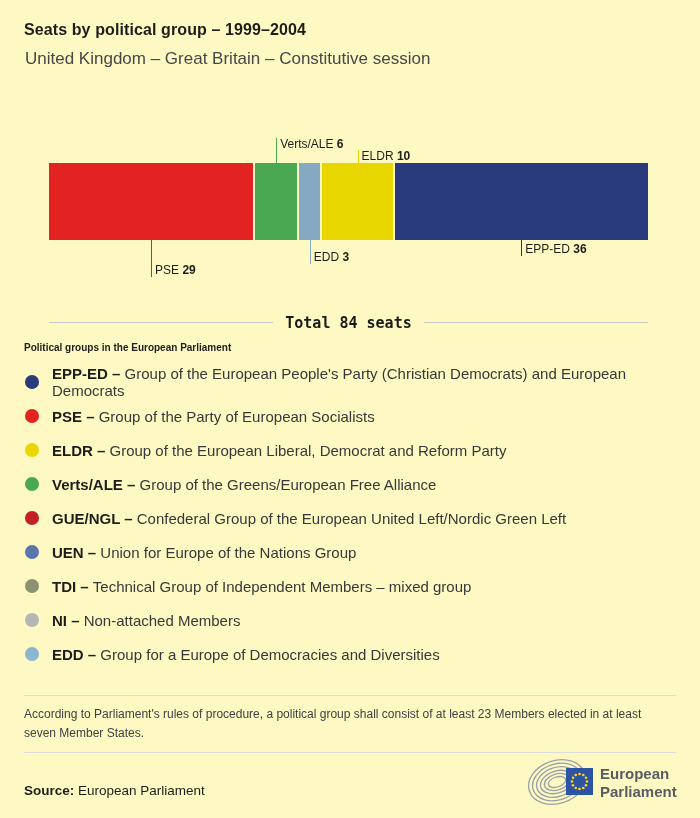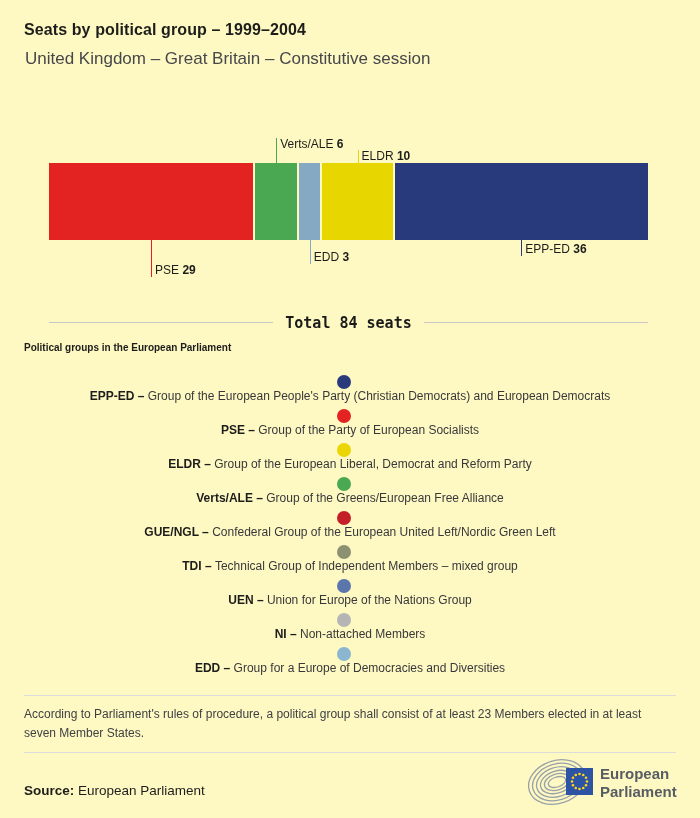--- a/index.html
+++ b/index.html
@@ -16,21 +16,21 @@
   .callout.above{align-items:flex-start;}
   .callout.below{align-items:flex-end;}
   .cl-label b{font-weight:bold;}
 
   .total-row{position:absolute;top:314px;left:49px;width:599px;height:17px;display:flex;align-items:center;}
   .total-row .rule{flex:1;height:1px;background:#c8c8c8;}
   .total-text{padding:0 12px;font-family:"DejaVu Sans Mono","Liberation Mono",monospace;font-weight:bold;font-size:15px;color:#1a1a1a;}
 
   .legend-heading{position:absolute;top:342px;left:24px;margin:0;font-size:10px;font-weight:bold;color:#1d1d1b;}
   .legend{position:absolute;top:375px;left:25px;width:650px;}
-  .lrow{display:flex;align-items:center;height:14px;margin-bottom:20px;font-size:12px;color:#38383a;flex-direction:column;}
+  .lrow{display:flex;align-items:center;height:14px;margin-bottom:20px;font-size:15px;color:#38383a;}
   .dot{width:14px;height:14px;border-radius:50%;margin-right:13px;flex:none;}
   .ltext b{color:#1d1d1b;font-weight:bold;}
 
   .divider{position:absolute;left:24px;width:652px;height:1px;background:#dcdcdc;}
   .div1{top:695px;}
   .div2{top:752px;}
   .note{position:absolute;top:705px;left:24px;width:648px;margin:0;font-size:12px;line-height:19px;color:#3f4044;}
 
   .source-row{position:absolute;top:758px;left:24px;width:654px;height:48px;display:flex;justify-content:space-between;align-items:flex-end;}
   .source{font-size:13.5px;color:#1d1d1b;padding-bottom:8px;}
@@ -92,26 +92,26 @@
       </div>
       <div class="lrow">
         <span class="dot" style="background: rgb(75, 168, 82);"></span>
         <span class="ltext"><b>Verts/ALE – </b>Group of the Greens/European Free Alliance</span>
       </div>
       <div class="lrow">
         <span class="dot" style="background: rgb(196, 31, 38);"></span>
         <span class="ltext"><b>GUE/NGL – </b>Confederal Group of the European United Left/Nordic Green Left</span>
       </div>
       <div class="lrow">
+        <span class="dot" style="background: rgb(91, 118, 173);"></span>
+        <span class="ltext"><b>UEN – </b>Union for Europe of the Nations Group</span>
+      </div>
+      <div class="lrow">
         <span class="dot" style="background: rgb(139, 145, 113);"></span>
         <span class="ltext"><b>TDI – </b>Technical Group of Independent Members – mixed group</span>
-      </div>
-      <div class="lrow">
-        <span class="dot" style="background: rgb(91, 118, 173);"></span>
-        <span class="ltext"><b>UEN – </b>Union for Europe of the Nations Group</span>
       </div>
       <div class="lrow">
         <span class="dot" style="background: rgb(181, 181, 182);"></span>
         <span class="ltext"><b>NI – </b>Non-attached Members</span>
       </div>
       <div class="lrow">
         <span class="dot" style="background: rgb(138, 182, 208);"></span>
         <span class="ltext"><b>EDD – </b>Group for a Europe of Democracies and Diversities</span>
       </div>
     </div>

